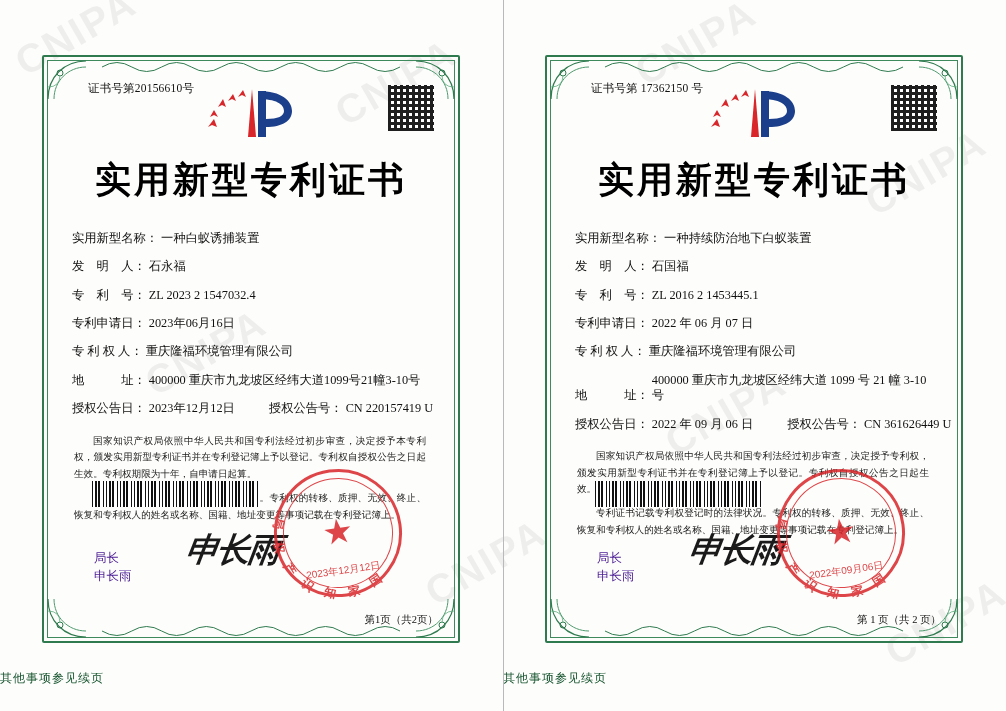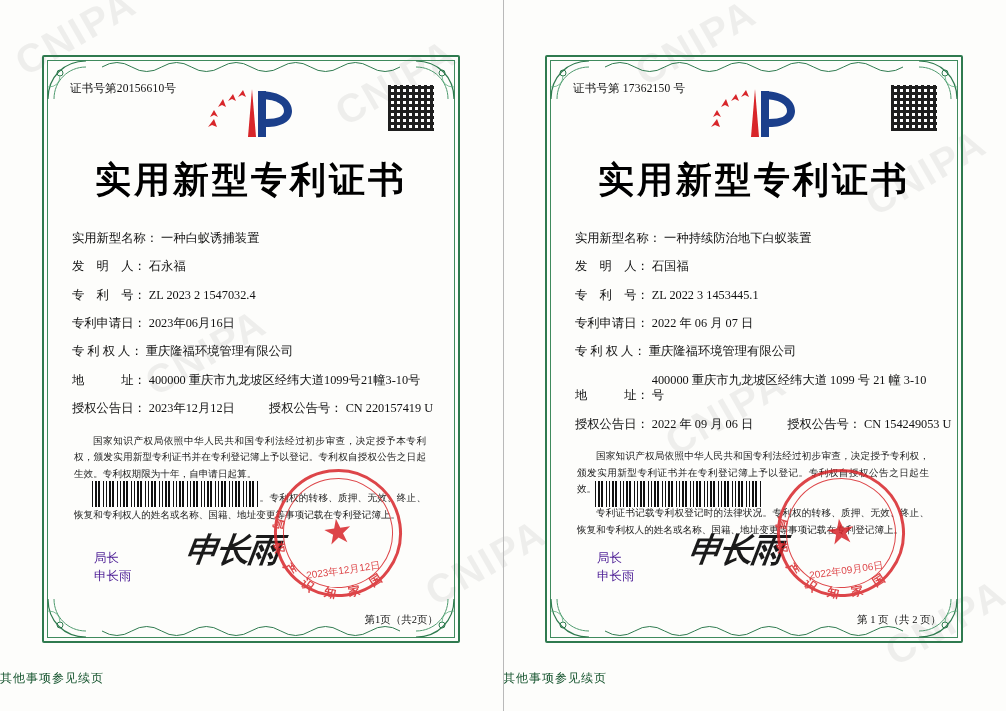--- a/index.html
+++ b/index.html
@@ -78,21 +78,21 @@
   .edge-bottom{bottom:3px;}
   .content{
     position:absolute;
     left:22px;right:22px;top:22px;bottom:18px;
   }
   .certno{
     font-size:11.5px;
     color:#111;
     letter-spacing:0.2px;
     margin-top:4px;
-    margin-left:6px;
+    margin-left:24px;
   }
   .logo-wrap{
     position:absolute;
     left:50%;top:10px;
     transform:translateX(-50%);
     width:110px;height:60px;
   }
   .qr{
     position:absolute;
     right:4px;top:8px;
@@ -457,40 +457,40 @@
           <div class="frow">
             <span class="flabel">实用新型名称：</span>
             <span class="fvalue">一种持续防治地下白蚁装置</span>
           </div>
           <div class="frow">
             <span class="flabel">发　明　人：</span>
             <span class="fvalue">石国福</span>
           </div>
           <div class="frow">
             <span class="flabel">专　利　号：</span>
-            <span class="fvalue">ZL 2022 3 1453445.1</span>
+            <span class="fvalue">ZL 2016 2 1453445.1</span>
           </div>
           <div class="frow">
             <span class="flabel">专利申请日：</span>
             <span class="fvalue">2022 年 06 月 07 日</span>
           </div>
           <div class="frow">
             <span class="flabel">专 利 权 人：</span>
             <span class="fvalue">重庆隆福环境管理有限公司</span>
           </div>
           <div class="frow">
             <span class="flabel">地　　　址：</span>
             <span class="fvalue">400000 重庆市九龙坡区经纬大道 1099 号 21 幢 3-10 号</span>
           </div>
           <div class="frow two">
             <span class="flabel">授权公告日：</span>
             <span class="fvalue">2022 年 09 月 06 日</span>
             <span class="fgap"></span>
             <span class="flabel">授权公告号：</span>
-            <span class="fvalue">CN 154249053 U</span>
+            <span class="fvalue">CN 361626449 U</span>
           </div>
         </div>
 
         <div class="para">国家知识产权局依照中华人民共和国专利法经过初步审查，决定授予专利权，颁发实用新型专利证书并在专利登记簿上予以登记。专利权自授权公告之日起生效。专利权期限为十年，自申请日起算。</div>
         <div class="para second">专利证书记载专利权登记时的法律状况。专利权的转移、质押、无效、终止、恢复和专利权人的姓名或名称、国籍、地址变更等事项记载在专利登记簿上。</div>
 
         <div class="barcode"></div>
 
         <div class="sign-block">
           <div>局长</div>

